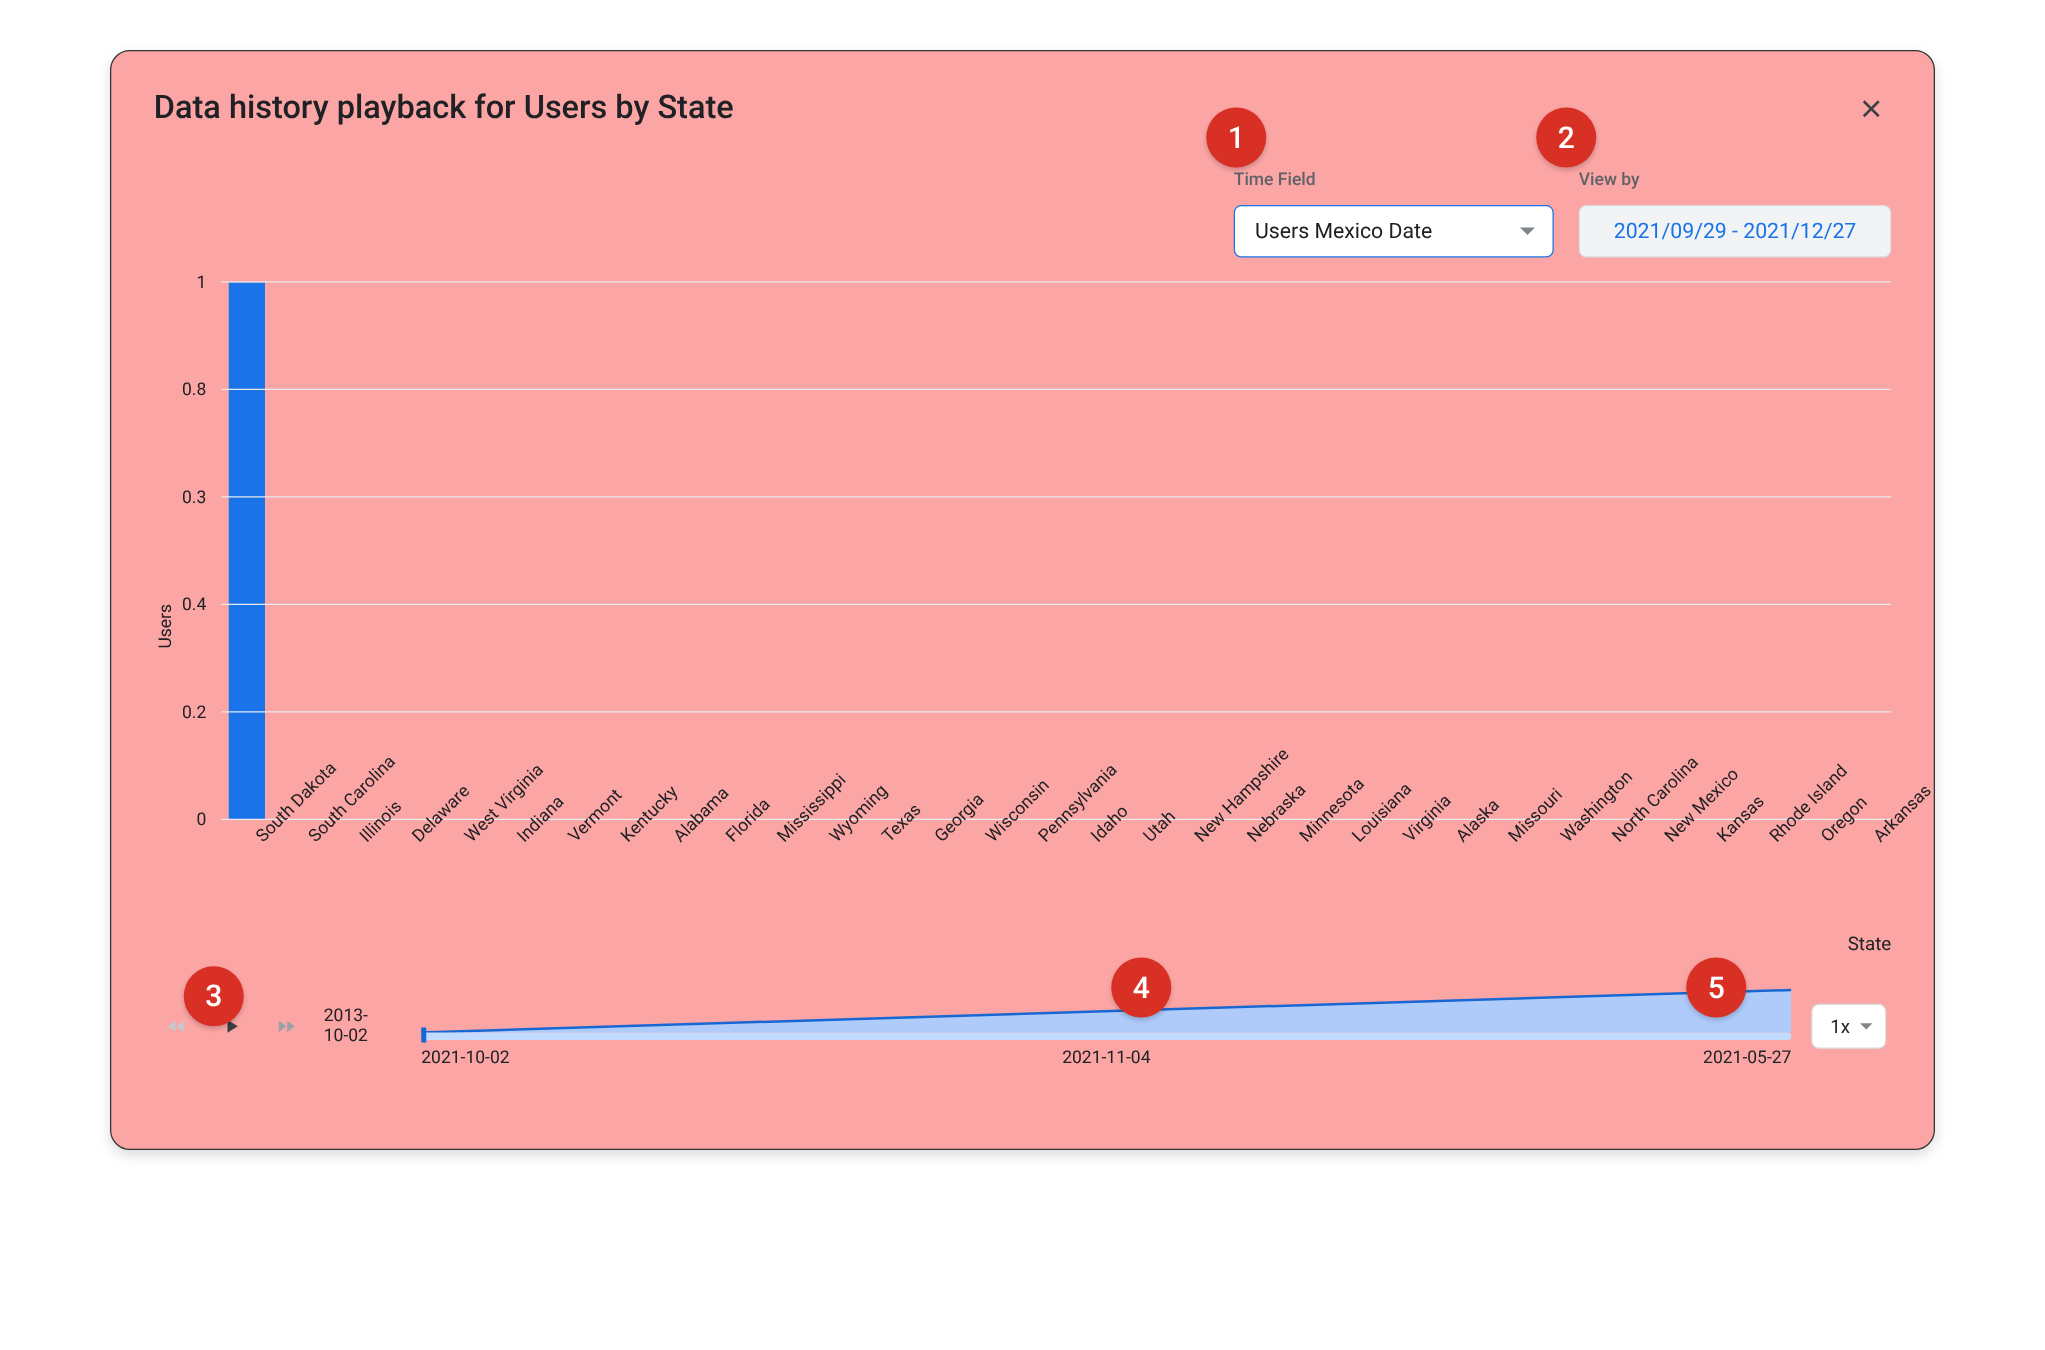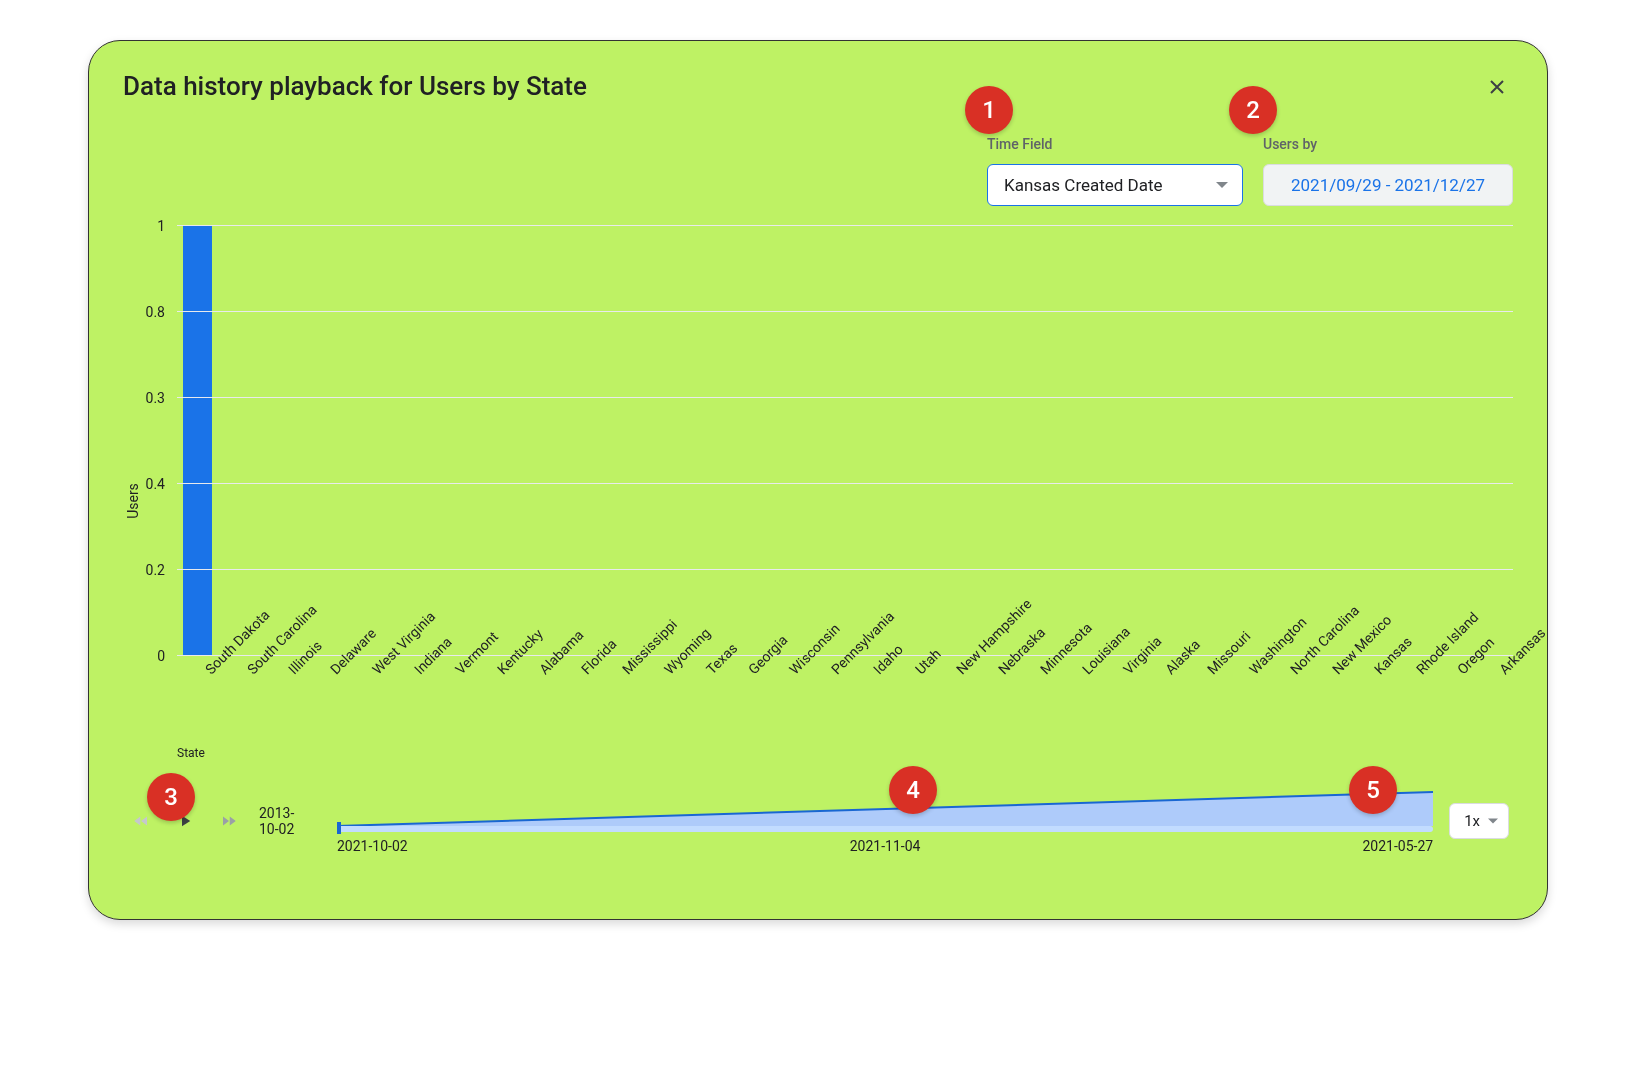--- a/index.html
+++ b/index.html
@@ -17,22 +17,22 @@
     margin:0; padding:0; width:1636px; height:1080px;
     font-family: "Google Sans", Roboto, Arial, sans-serif;
     color: var(--text);
     background:#fff;
   }
   .frame {
     position:relative;
     width:1460px;
     height:880px;
     margin:40px auto;
-    background:#bef264;
-    border-radius:32px;
+    background:#fca5a5;
+    border-radius:16px;
     border:1px solid #333;
     box-shadow: 0 4px 10px rgba(0,0,0,0.15);
     padding:30px 34px 20px 34px;
   }
   .header {
     display:flex;
     align-items:flex-start;
     justify-content:space-between;
     position:relative;
   }
@@ -163,22 +163,22 @@
     position:absolute;
     top:4px;
     left:50%;
     transform:  translateX(4px) rotate(-45deg);
     transform-origin: left top;
     white-space:nowrap;
     font-size:14px;
     color:var(--text);
   }
   .x-axis-label {
-    text-align:left;
-    font-size:12px;
+    text-align:right;
+    font-size:15px;
     margin-top:4px;
     color:var(--text);
   }
 
   
   .playback {
     display:flex;
     align-items:center;
     gap:16px;
     margin-top:12px;
@@ -276,26 +276,26 @@
       <svg viewBox="0 0 20 20">
           <path d="M4 4 L16 16 M16 4 L4 16"></path>
         </svg>
     </div>
   </div>
 
   <div class="controls-row">
     <div class="ctrl">
       <div class="ctrl-label">Time Field</div>
       <div class="select">
-        <span>Kansas Created Date</span>
+        <span>Users Mexico Date</span>
         <span class="chev"></span>
       </div>
     </div>
     <div class="ctrl">
-      <div class="ctrl-label">Users by</div>
+      <div class="ctrl-label">View by</div>
       <div class="date-range">
         <span>2021/09/29 - 2021/12/27</span>
       </div>
     </div>
   </div>
 
   <div class="chart-wrap">
     <div class="y-axis-label">Users</div>
     <div class="plot" id="plot">
 

